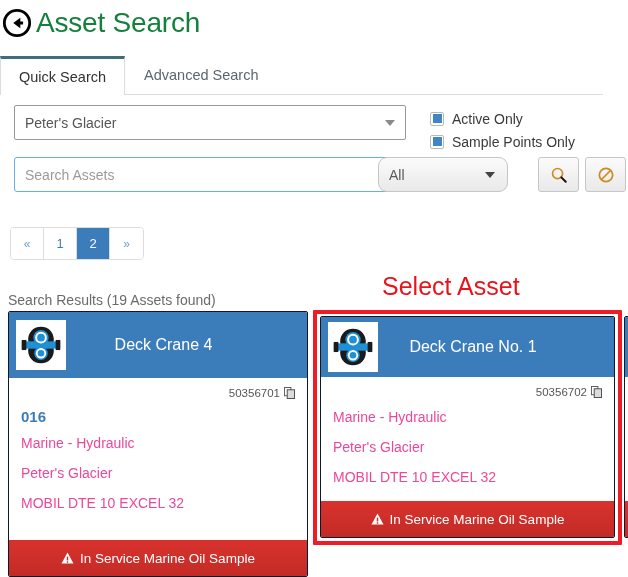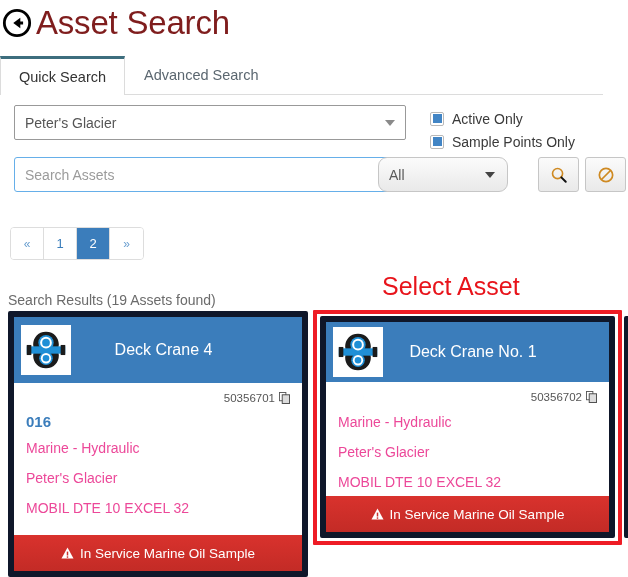--- a/index.html
+++ b/index.html
@@ -13,21 +13,21 @@
   }
   #root { position: relative; width: 628px; height: 577px; background: #fff; }
 
   
   .page-header {
     position: absolute; left: 0; top: 0; height: 46px;
     display: flex; align-items: center; gap: 4px; padding-left: 2px;
   }
   .back-icon { width: 30px; height: 30px; display: block; flex: 0 0 auto; }
   .page-title {
-    font-size: 33px; color: #7f1d1d; font-weight: 400;
+    font-size: 28px; color: #15803d; font-weight: 400;
     letter-spacing: -0.2px; line-height: 34px; white-space: nowrap;
   }
 
   
   .tabs {
     position: absolute; left: 0; top: 56px; width: 603px; height: 39px;
     border-bottom: 1px solid #dcdcdc;
     display: flex; align-items: flex-end;
   }
   .tab {
@@ -122,21 +122,21 @@
 
   
   .annotation {
     position: absolute; left: 382px; top: 272px;
     font-size: 25px; color: #e8141b; font-weight: 400; white-space: nowrap;
   }
 
   
   .card {
     position: absolute; background: #fff;
-    border: 6px solid #0f172a; border-radius: 2px; overflow: hidden;
+    border: 1px solid #0f172a; border-radius: 2px; overflow: hidden;
   }
   .card-1 { left: 8px;   top: 311px; width: 300px; height: 266px; }
   .card-2 { left: 320px; top: 316px; width: 295px; height: 222px; }
   .card-3 { left: 624px; top: 316px; width: 120px; height: 222px; }
 
   .highlight-box {
     position: absolute; left: 313px; top: 310px; width: 309px; height: 235px;
     border: 4px solid #ee1c25; border-radius: 1px; pointer-events: none;
   }
 

